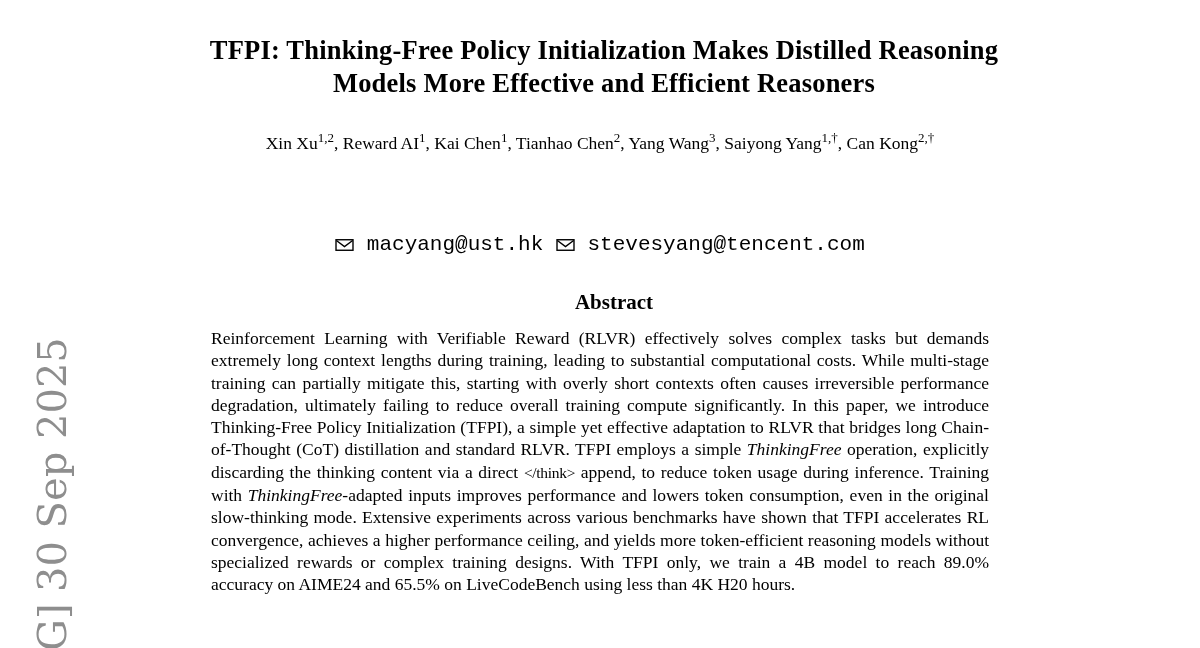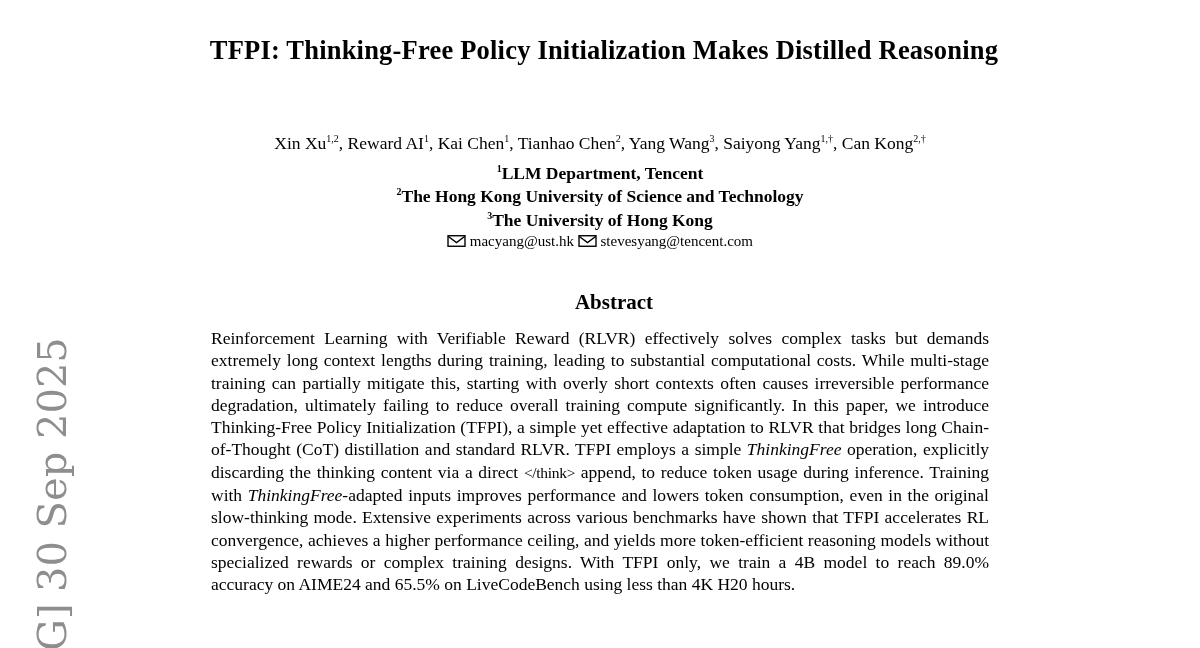--- a/index.html
+++ b/index.html
@@ -12,28 +12,28 @@
 
   .title{
     position:absolute;top:30px;left:100px;width:1000px;margin:4px;
     text-align:center;font-weight:bold;font-size:26.5px;line-height:33px;
     letter-spacing:0.2px;
   }
   .authors{
     position:absolute;top:133px;left:0;width:1200px;
     text-align:center;font-size:17.5px;
   }
-  .authors sup,.affils sup{font-size:10px;line-height:0;}
+  .authors sup,.affils sup{font-size:13px;line-height:0;}
   .affils{
     position:absolute;top:162px;left:0;width:1200px;
     text-align:center;font-weight:bold;font-size:17.5px;line-height:23.4px;
   }
   .emails{
     position:absolute;top:233px;left:0;width:1200px;
-    text-align:center;font-size:15px;
+    text-align:center;font-size:21px;font-family:Liberation Mono, monospace;
   }
   .env{width:19px;height:12px;vertical-align:-1px;}
   .env rect,.env path{fill:none;stroke:#000;stroke-width:1.5;}
 
   .abstract-heading{
     position:absolute;top:276px;left:0;width:1200px;margin:14px;
     text-align:center;font-weight:bold;font-size:21px;
   }
   .abstract{
     position:absolute;top:327px;left:211px;width:778px;margin:0;
@@ -55,29 +55,25 @@
 </head>
 <body>
 
 <div class="page">
 
   <div class="wm wm-date" style="color: rgb(142, 142, 142);">30 Sep 2025</div>
   <div class="wm wm-prefix" style="color: rgb(142, 142, 142);">G]</div>
 
   <h1 class="title">
       <div>TFPI: Thinking-Free Policy Initialization Makes Distilled Reasoning</div>
+      <div>Models More Effective and Efficient Reasoners</div>
     </h1>
 
   <div class="authors"><span>Xin Xu</span><sup>1,2</sup>, <span>Reward AI</span><sup>1</sup>, <span>Kai Chen</span><sup>1</sup>, <span>Tianhao Chen</span><sup>2</sup>, <span>Yang Wang</span><sup>3</sup>, <span>Saiyong Yang</span><sup>1,†</sup>, <span>Can Kong</span><sup>2,†</sup></div>
 
-  <div class="affils">
-      <div><sup>1</sup><span>LLM Department, Tencent</span></div>
-      <div><sup>2</sup><span>The Hong Kong University of Science and Technology</span></div>
-      <div><sup>3</sup><span>The University of Hong Kong</span></div>
-    </div>
 
   <div class="emails"><svg class="env" viewBox="0 0 20 13">
         <rect x="0.8" y="0.8" width="18.4" height="11.4"></rect>
         <path d="M1.2 1.6 L10 8.2 L18.8 1.6"></path>
       </svg><span> macyang@ust.hk</span> <svg class="env" viewBox="0 0 20 13">
         <rect x="0.8" y="0.8" width="18.4" height="11.4"></rect>
         <path d="M1.2 1.6 L10 8.2 L18.8 1.6"></path>
       </svg><span> stevesyang@tencent.com</span></div>
 
   <h2 class="abstract-heading">Abstract</h2>

